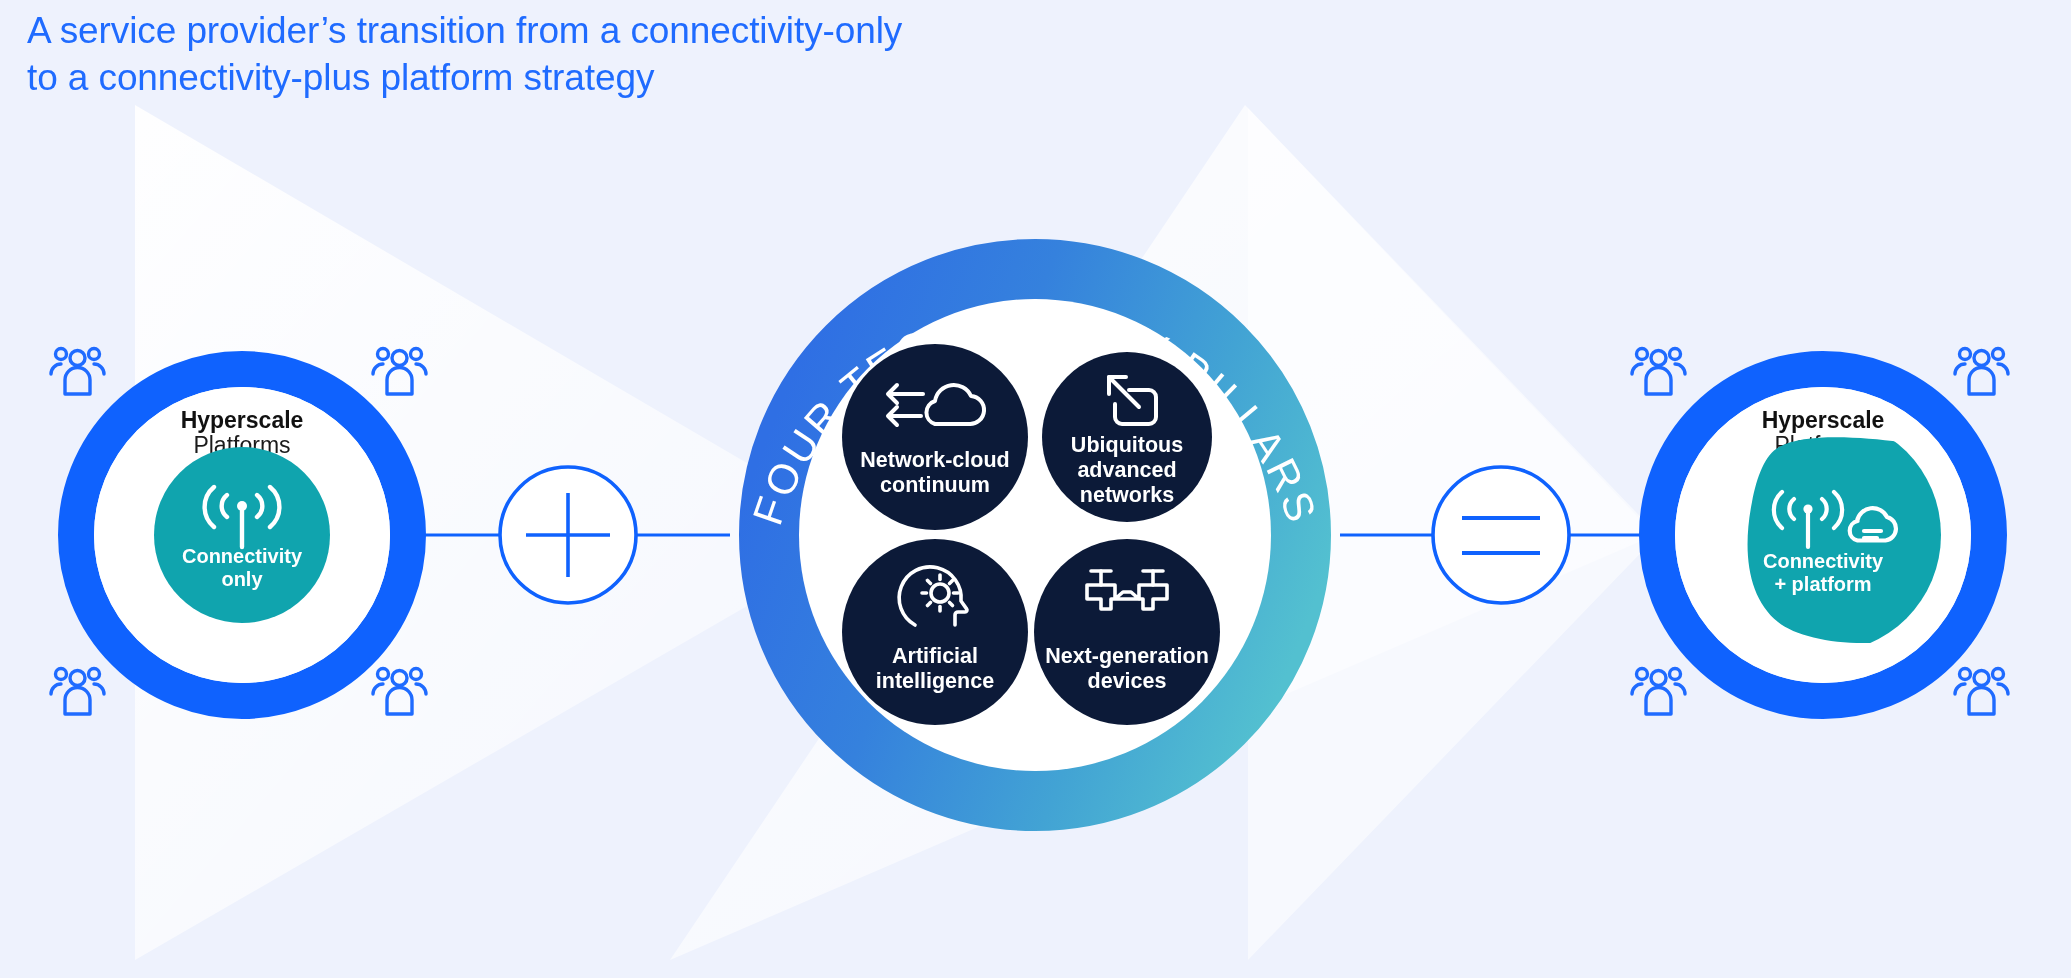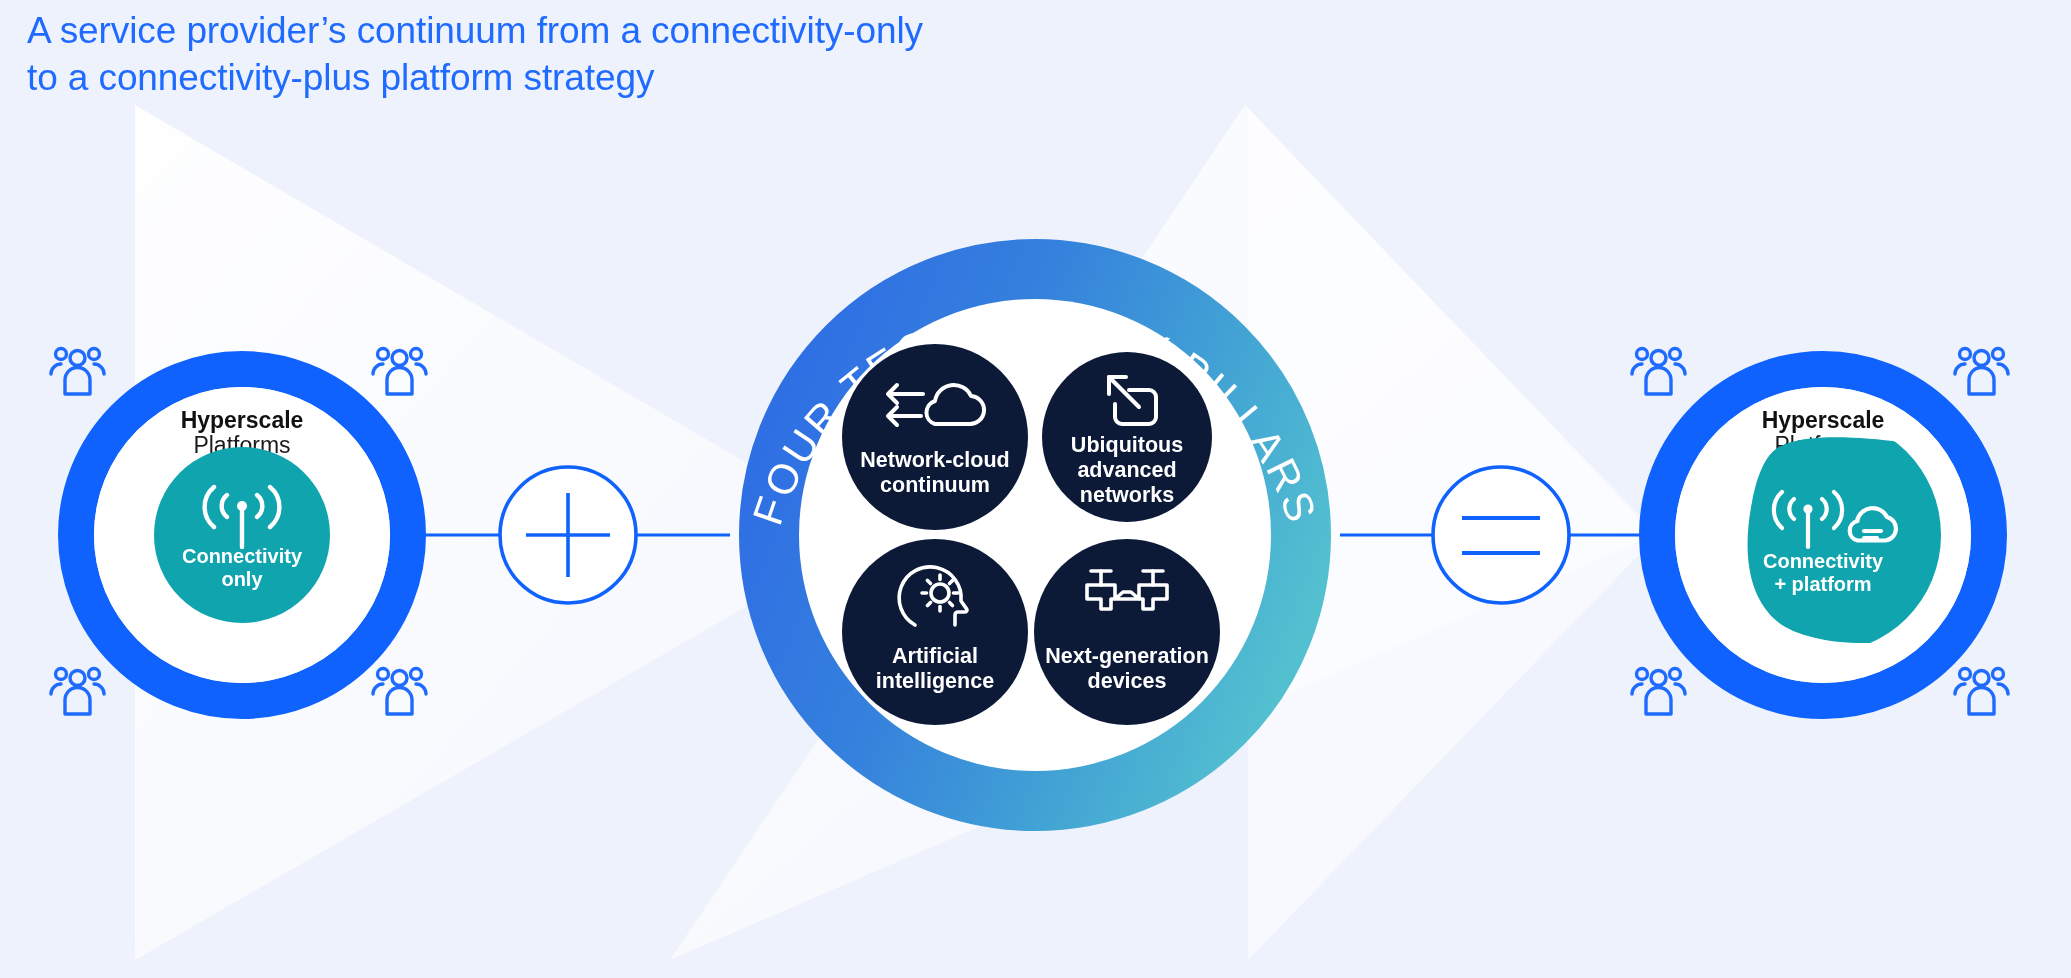--- a/index.html
+++ b/index.html
@@ -46,21 +46,21 @@
       <linearGradient id="chevGrad2" x1="0" y1="0" x2="1" y2="1">
         <stop offset="0%" stop-color="#ffffff" stop-opacity="0.9"></stop>
         <stop offset="100%" stop-color="#ffffff" stop-opacity="0.3"></stop>
       </linearGradient>
     </defs>
     <polygon points="135,105 870,535 135,960" fill="url(#chevGrad)"></polygon>
     <polygon points="1245,105 1655,535 670,960" fill="url(#chevGrad2)"></polygon>
     <polygon points="1248,108 1658,535 1248,960" fill="#ffffff" opacity="0.55"></polygon>
   </svg>
 
-  <div id="title" class="nosel">A service provider’s continuum from a connectivity-only
+  <div id="title" class="nosel">A service provider’s transition from a connectivity-only
 to a connectivity-plus platform strategy</div>
 
   <svg id="diagram" viewBox="0 0 2071 978">
     <defs>
       <linearGradient id="ringGrad" x1="0%" y1="30%" x2="100%" y2="70%">
         <stop offset="0%" stop-color="#2f6fe4"></stop>
         <stop offset="35%" stop-color="#3581dd"></stop>
         <stop offset="70%" stop-color="#42a3d4"></stop>
         <stop offset="100%" stop-color="#53c0d0"></stop>
       </linearGradient>

